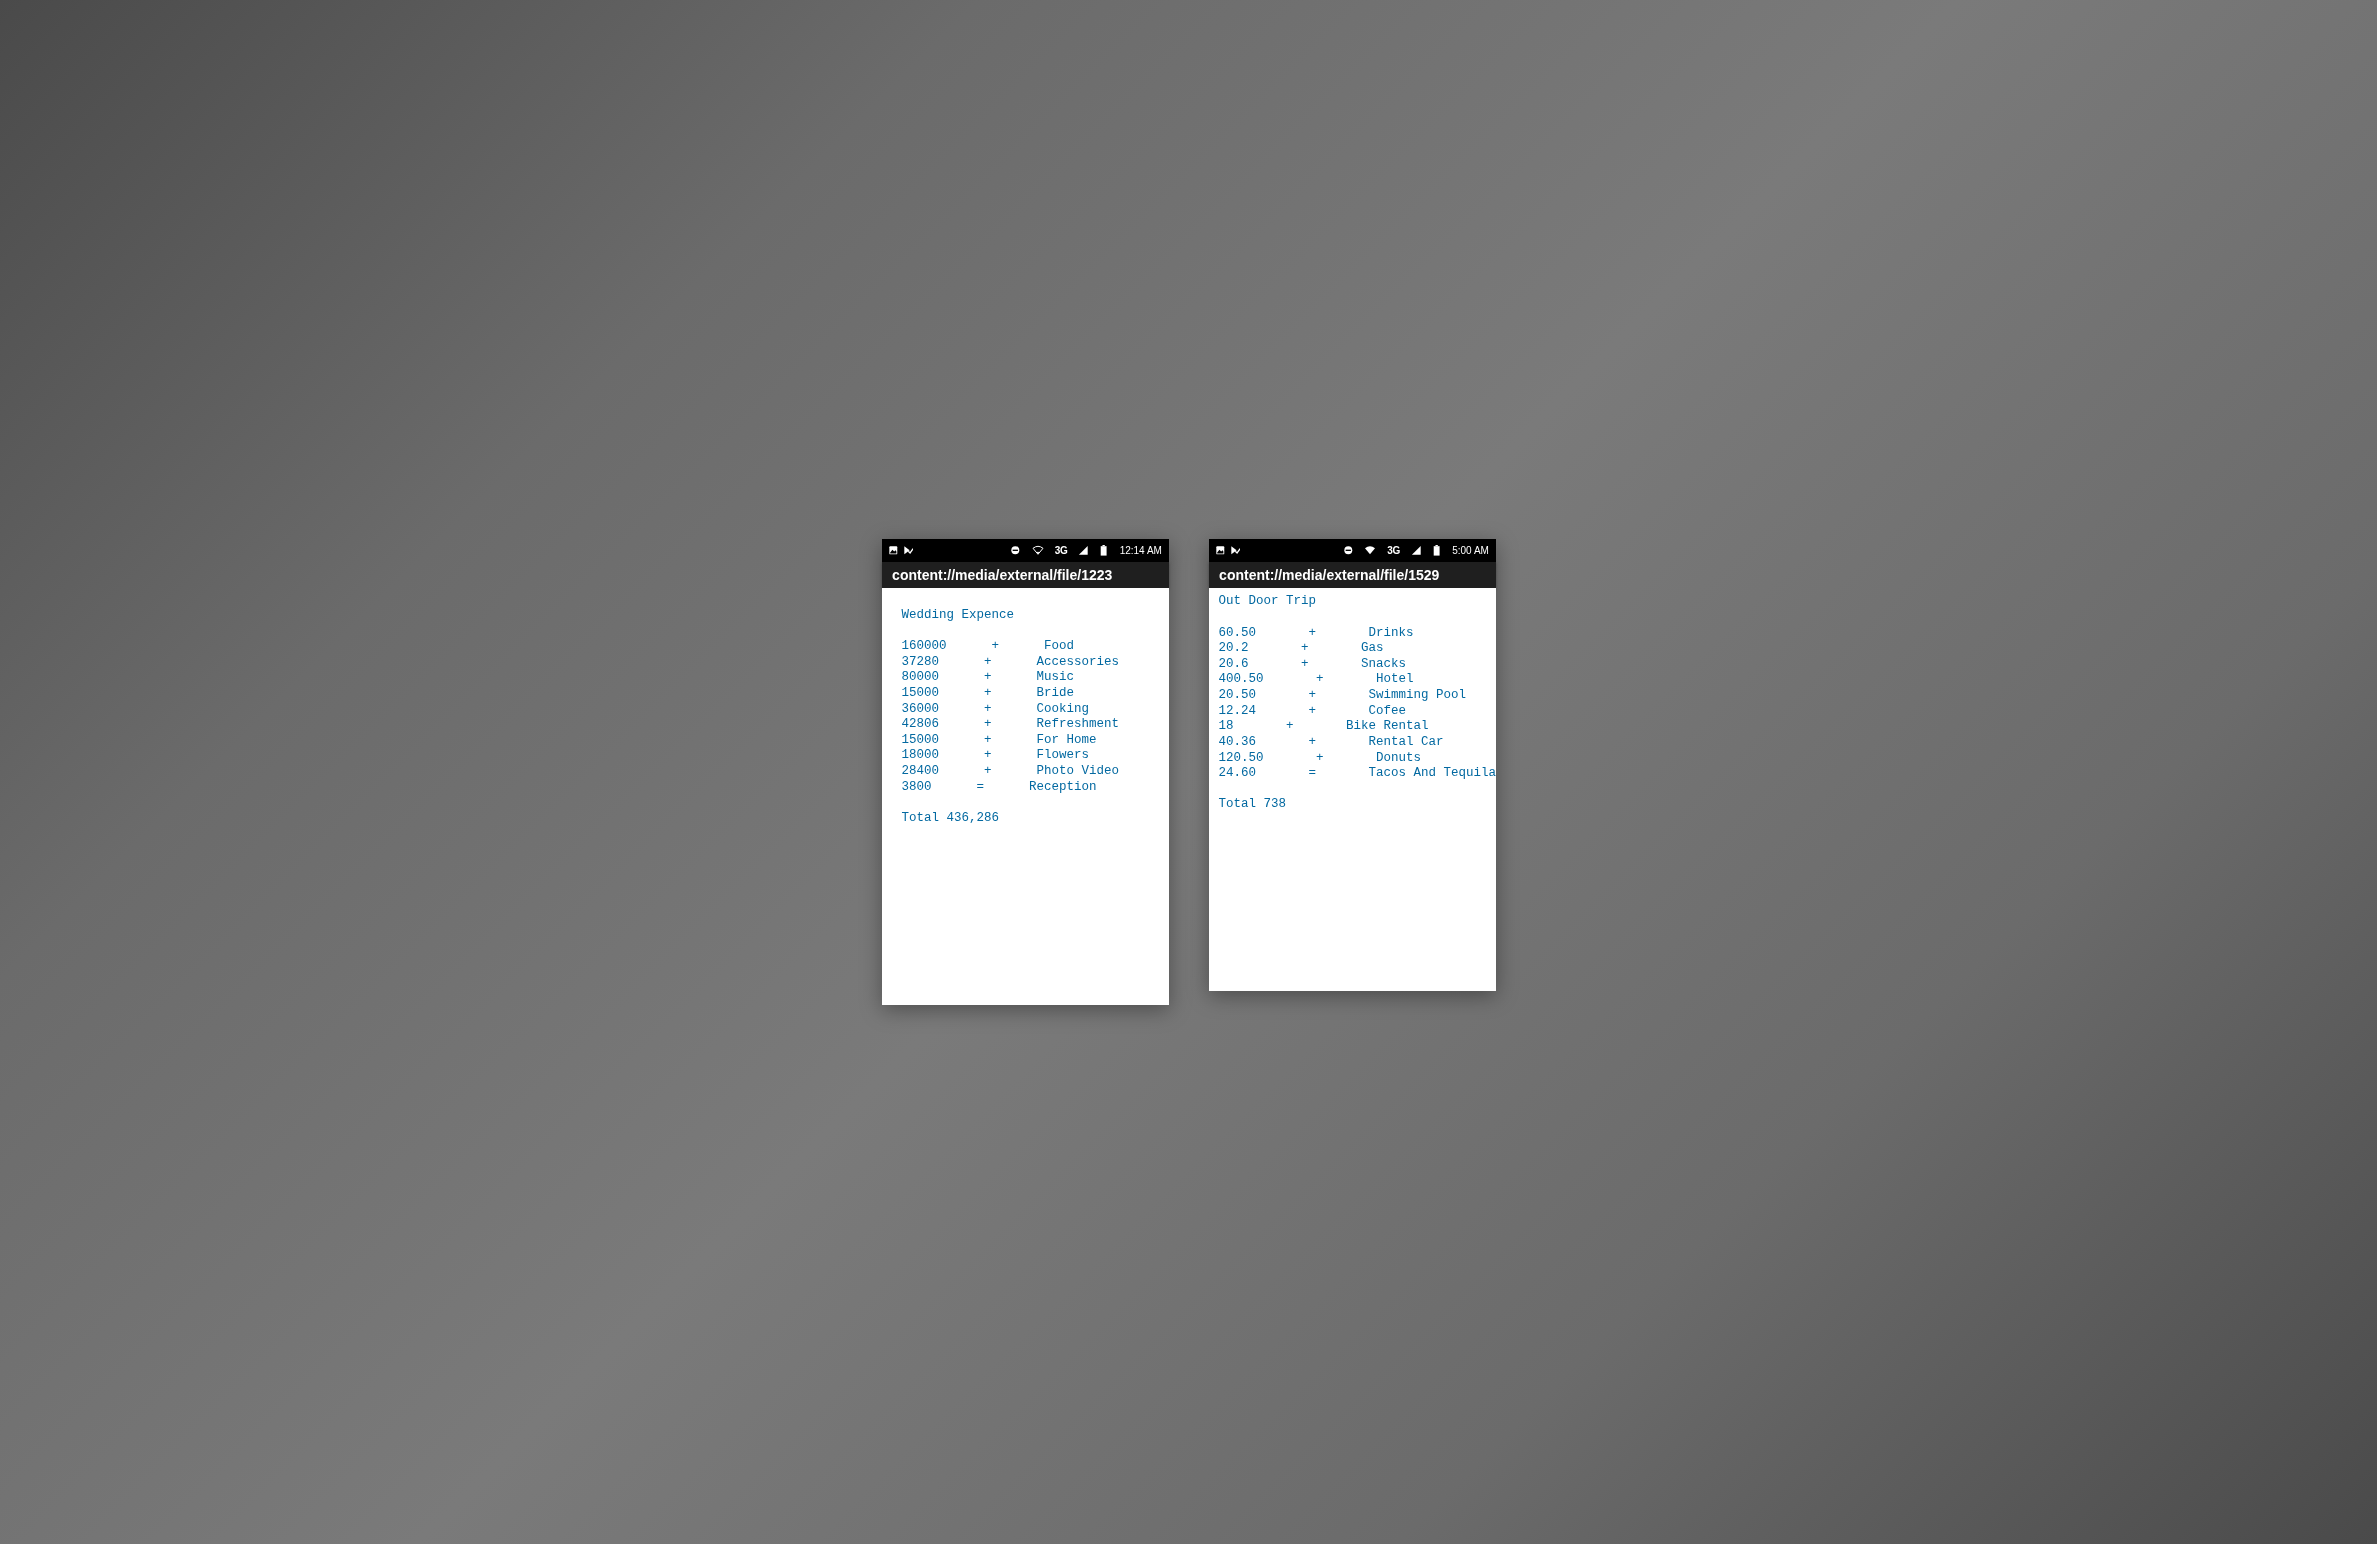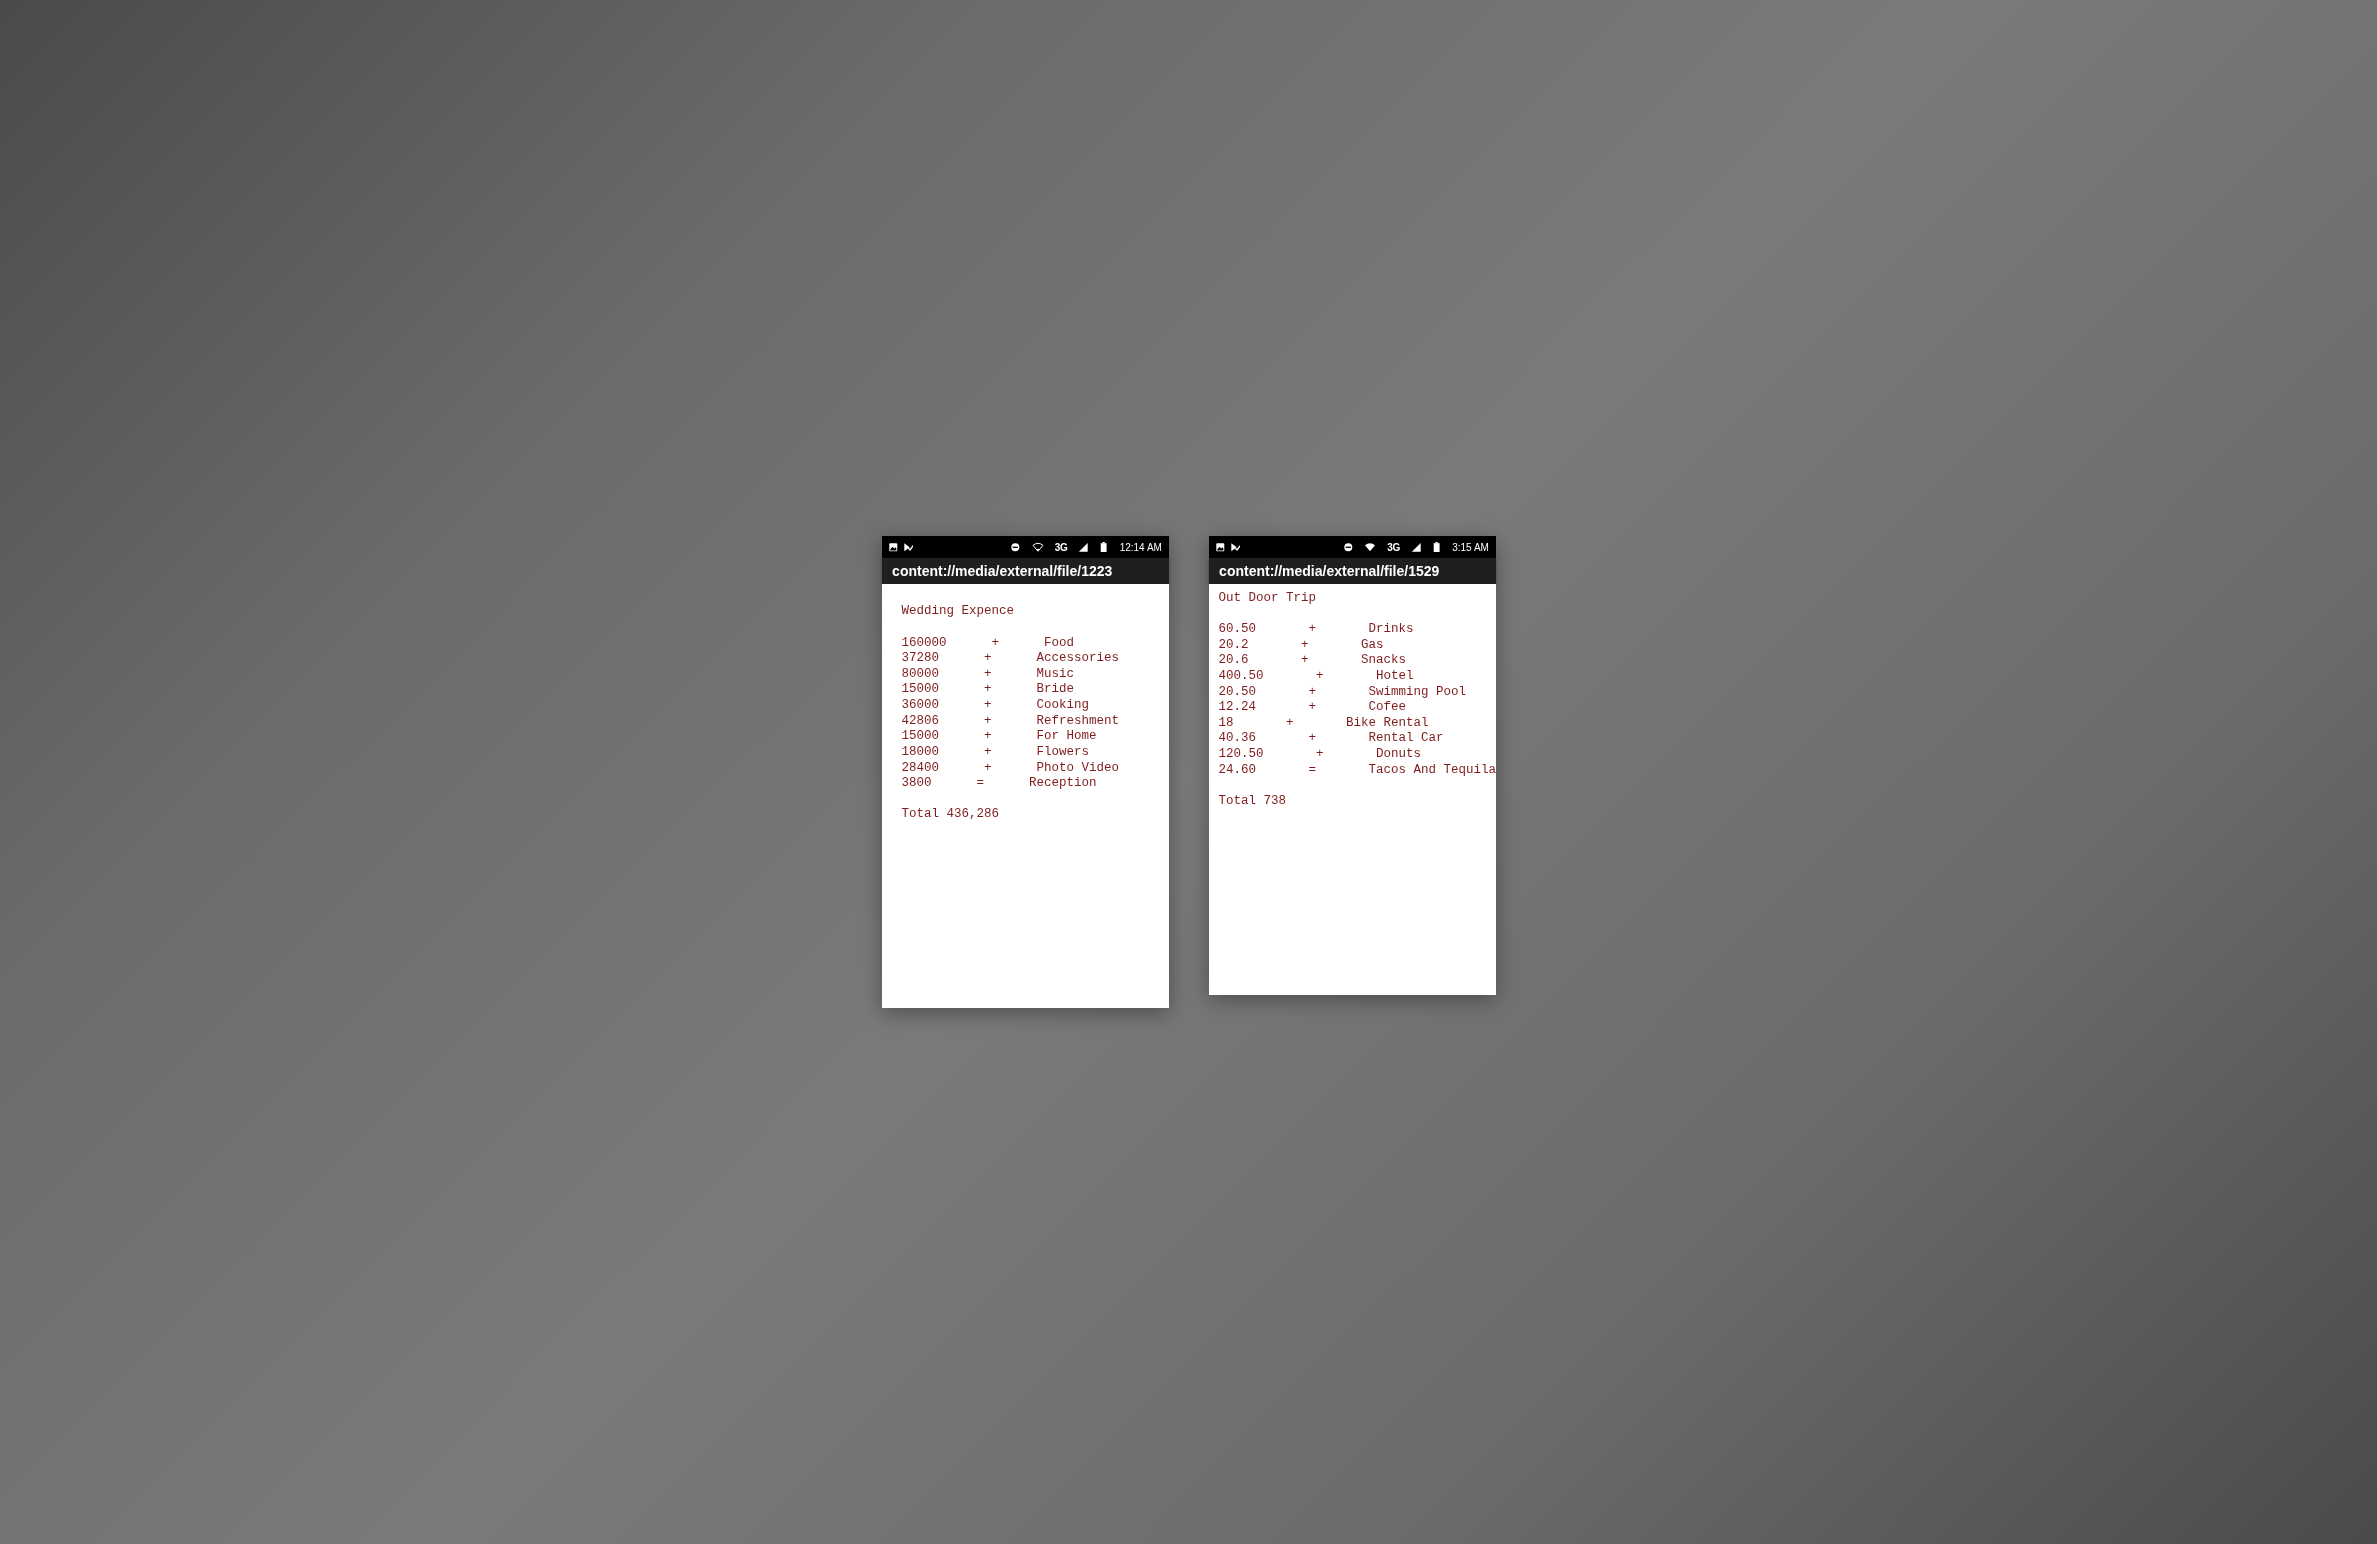--- a/index.html
+++ b/index.html
@@ -68,26 +68,26 @@
     display: flex;
     align-items: center;
     padding: 0 10.6px;
     font-size: 14px;
     font-weight: bold;
     box-shadow: 0 1.3px 2.6px rgba(0,0,0,0.3);
   }
   .content {
     background: #fff;
     flex: 1;
-    padding: 20px 20px 28px 20px;
+    padding: 20px 20px 21px 20px;
     font-family: "Menlo", "Consolas", "Liberation Mono", monospace;
     font-size: 12.5px;
     line-height: 1.25;
     white-space: pre;
-    color: #7f1d1d;
+    color: #0369a1;
     min-height: 376px;
     overflow: hidden;
   }
   .content.pad-right-tight {
     padding-right: 3.3px;
     padding-top: 6.6px;
     padding-left: 10px;
   }
   svg.icon {
     display: block;
@@ -195,21 +195,21 @@
           <svg class="icon" width="10.6" height="10.6" viewBox="0 0 24 24">
               <path d="M2 22 L22 22 L22 2 Z" fill="#fff"></path>
             </svg>
         </span>
         <span>
           <svg class="icon" width="7.3" height="10.6" viewBox="0 0 12 18">
               <rect x="1" y="2" width="10" height="16" fill="#fff"></rect>
               <rect x="4" y="0" width="4" height="2" fill="#fff"></rect>
             </svg>
         </span>
-        <span class="time">3:15 AM</span>
+        <span class="time">5:00 AM</span>
       </div>
     </div>
     <div class="address-bar">
       <span>content://media/external/file/1529</span>
     </div>
     <div class="content pad-right-tight" id="content-1">Out Door Trip
 
 60.50       +       Drinks
 20.2       +       Gas
 20.6       +       Snacks

